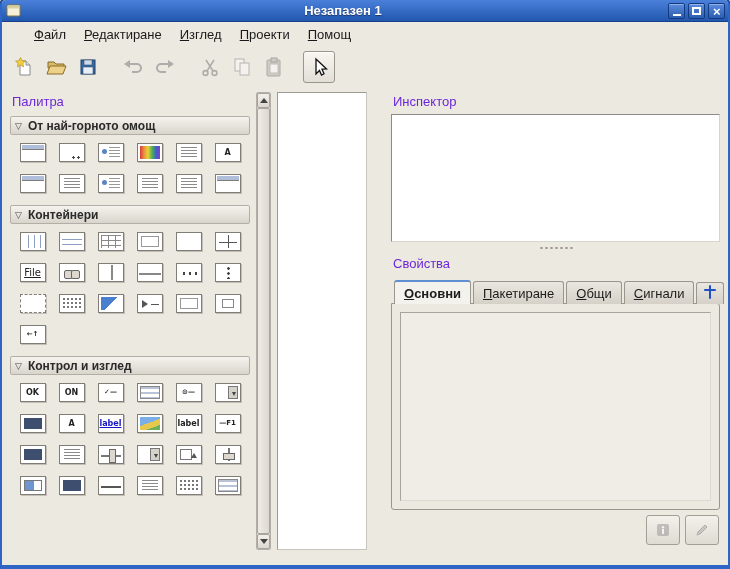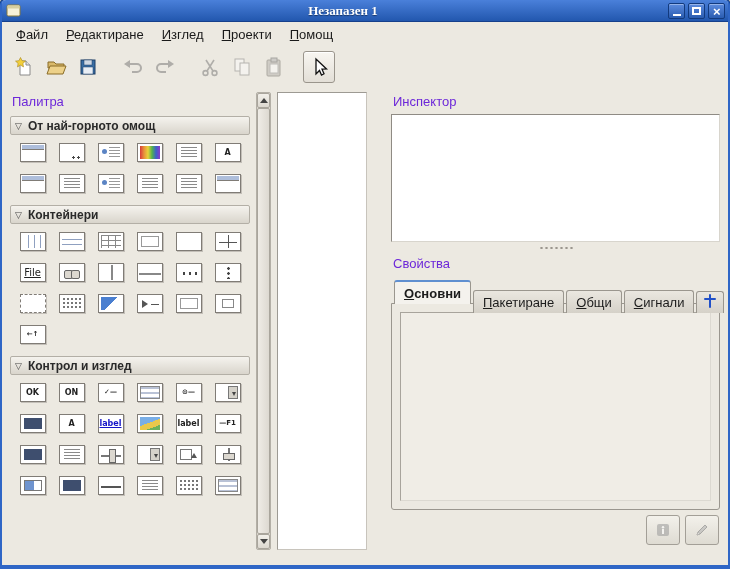--- a/index.html
+++ b/index.html
@@ -14,34 +14,34 @@
     border-radius:5px 5px 0 0;
   }
 
   
   .titlebar{
     height:22px;flex:none;display:flex;align-items:center;padding:0 3px;
     background:linear-gradient(#4a80da,#2257ae);
     border-bottom:1px solid #16408c;border-radius:4px 4px 0 0;
   }
   .win-icon{width:16px;height:16px;display:flex;align-items:center;justify-content:center;}
-  .title{flex:1;text-align:center;color:#fff;font-weight:bold;font-size:13px;text-shadow:0 1px 1px rgba(0,0,0,.45);font-family:Liberation Serif, serif;}
+  .title{flex:1;text-align:center;color:#fff;font-weight:bold;font-size:13px;text-shadow:0 1px 1px rgba(0,0,0,.45);}
   .ctrl{
     width:17px;height:16px;margin-left:3px;flex:none;
     background:linear-gradient(#5d8cdf,#2a5cb0);
     border:1px solid #123a7e;border-radius:2px;
     display:flex;align-items:center;justify-content:center;
     box-shadow:inset 0 1px 0 rgba(255,255,255,.35);
   }
   .gl-min{width:8px;height:2px;background:#fff;margin-top:8px;}
   .gl-max{width:9px;height:8px;border:2px solid #fff;}
   .gl-close::before{content:"×";color:#fff;font-weight:bold;font-size:13px;line-height:1;}
 
   
-  .menubar{height:24px;flex:none;display:flex;align-items:center;padding-left:5px;font-size:13px;color:#1a1a1a;}
+  .menubar{height:24px;flex:none;display:flex;align-items:center;padding-left:23px;font-size:13px;color:#1a1a1a;}
   .menu-item{padding:3px 9px;cursor:default;}
 
   
   .toolbar{height:42px;flex:none;display:flex;align-items:center;padding:3px 6px;}
   .tb-btn{width:32px;height:32px;display:flex;align-items:center;justify-content:center;border:1px solid transparent;border-radius:3px;}
   .tb-btn.active{border:1px solid #9a958c;background:linear-gradient(#f8f6f1,#e3dfd7);box-shadow:inset 0 1px 0 #fff;}
   .tb-btn.disabled{opacity:.45;filter:grayscale(.9);}
   .tb-sep{width:13px;height:1px;}
   .tb-icon{display:flex;}
 
@@ -121,21 +121,21 @@
 
   
   .right-col{flex:1;min-width:0;display:flex;flex-direction:column;margin-left:18px;}
   .inspector-box{height:128px;flex:none;background:#fff;border:1px solid #8f8b84;border-bottom-color:#d8d5cd;border-right-color:#d8d5cd;}
   .pane-handle{height:12px;flex:none;display:flex;align-items:center;justify-content:center;}
   .pane-handle::before{content:"";width:34px;height:4px;background:radial-gradient(circle,#9a968e 1px,transparent 1.3px) 0 0/5px 4px repeat-x;}
   .tabs{height:27px;flex:none;display:flex;align-items:flex-end;padding-left:3px;position:relative;z-index:2;}
   .tab{
     padding:4px 9px 3px;margin-right:2px;font-size:13px;color:#1c1c1c;
     background:linear-gradient(#eae7e0,#d5d1c8);
-    border:1px solid #9a968e;border-bottom:none;border-radius:3px 3px 0 0;position:relative;top:10px;
+    border:1px solid #9a968e;border-bottom:none;border-radius:3px 3px 0 0;position:relative;top:1px;
   }
   .tab.active{background:#f4f2ed;border-top:2px solid #5f8fd0;top:1px;font-weight:bold;}
   .tab.icon-tab{padding:2px 6px 1px;}
   .a11y{position:relative;width:14px;height:15px;display:inline-block;}
   .a11y::before{content:"";position:absolute;left:6px;top:1px;width:2px;height:13px;background:#2050c8;border-radius:1px;box-shadow:0 -1px 0 #2050c8;}
   .a11y::after{content:"";position:absolute;left:1px;top:4px;width:12px;height:2px;background:#2050c8;border-radius:1px;}
   .notebook{flex:1;border:1px solid #9a968e;background:#ece9e1;border-radius:0 3px 3px 3px;position:relative;z-index:1;padding:8px;}
   .notebook-page{width:100%;height:100%;background:#f0ede6;border:1px solid;border-color:#a8a49c #dcd9d1 #dcd9d1 #a8a49c;}
   .actions{height:40px;flex:none;display:flex;justify-content:flex-end;align-items:center;gap:5px;padding:4px 1px;}
   .action-btn{

